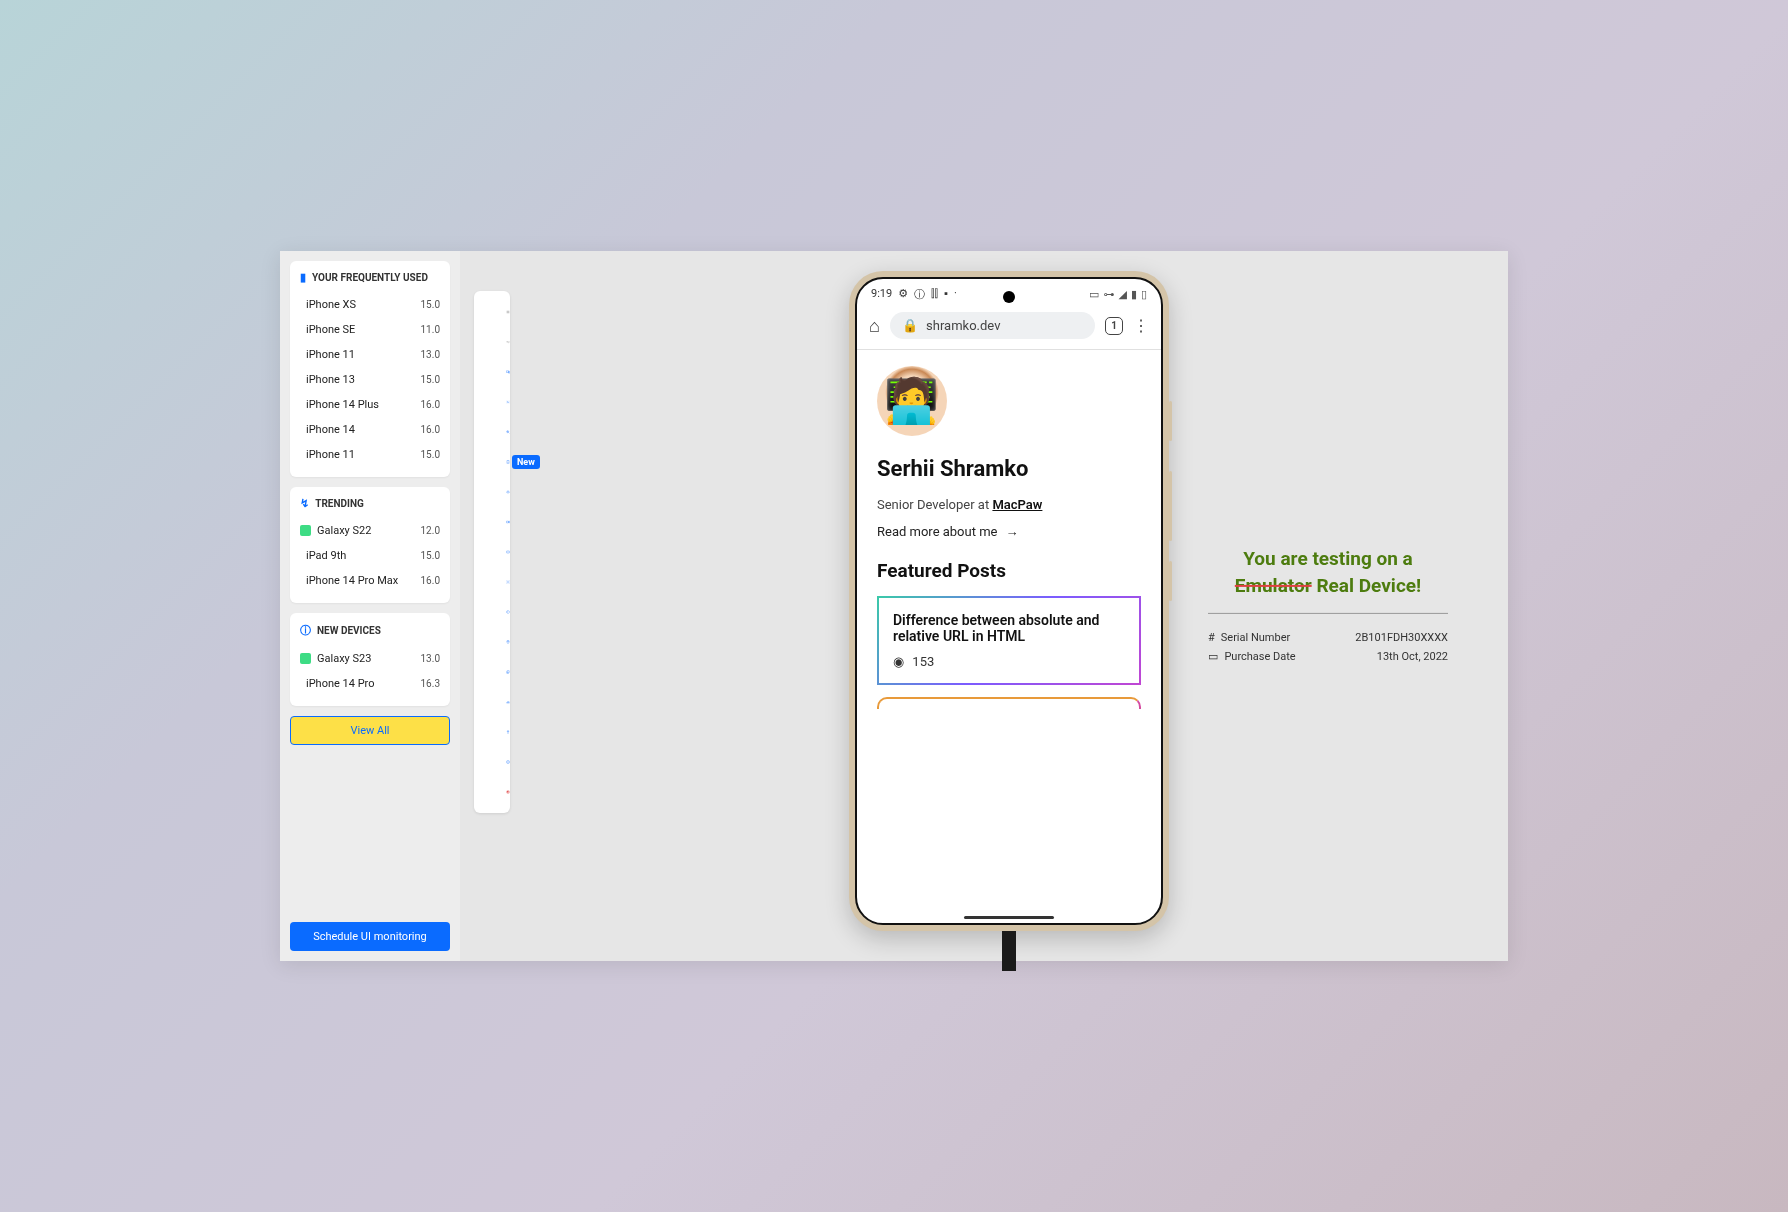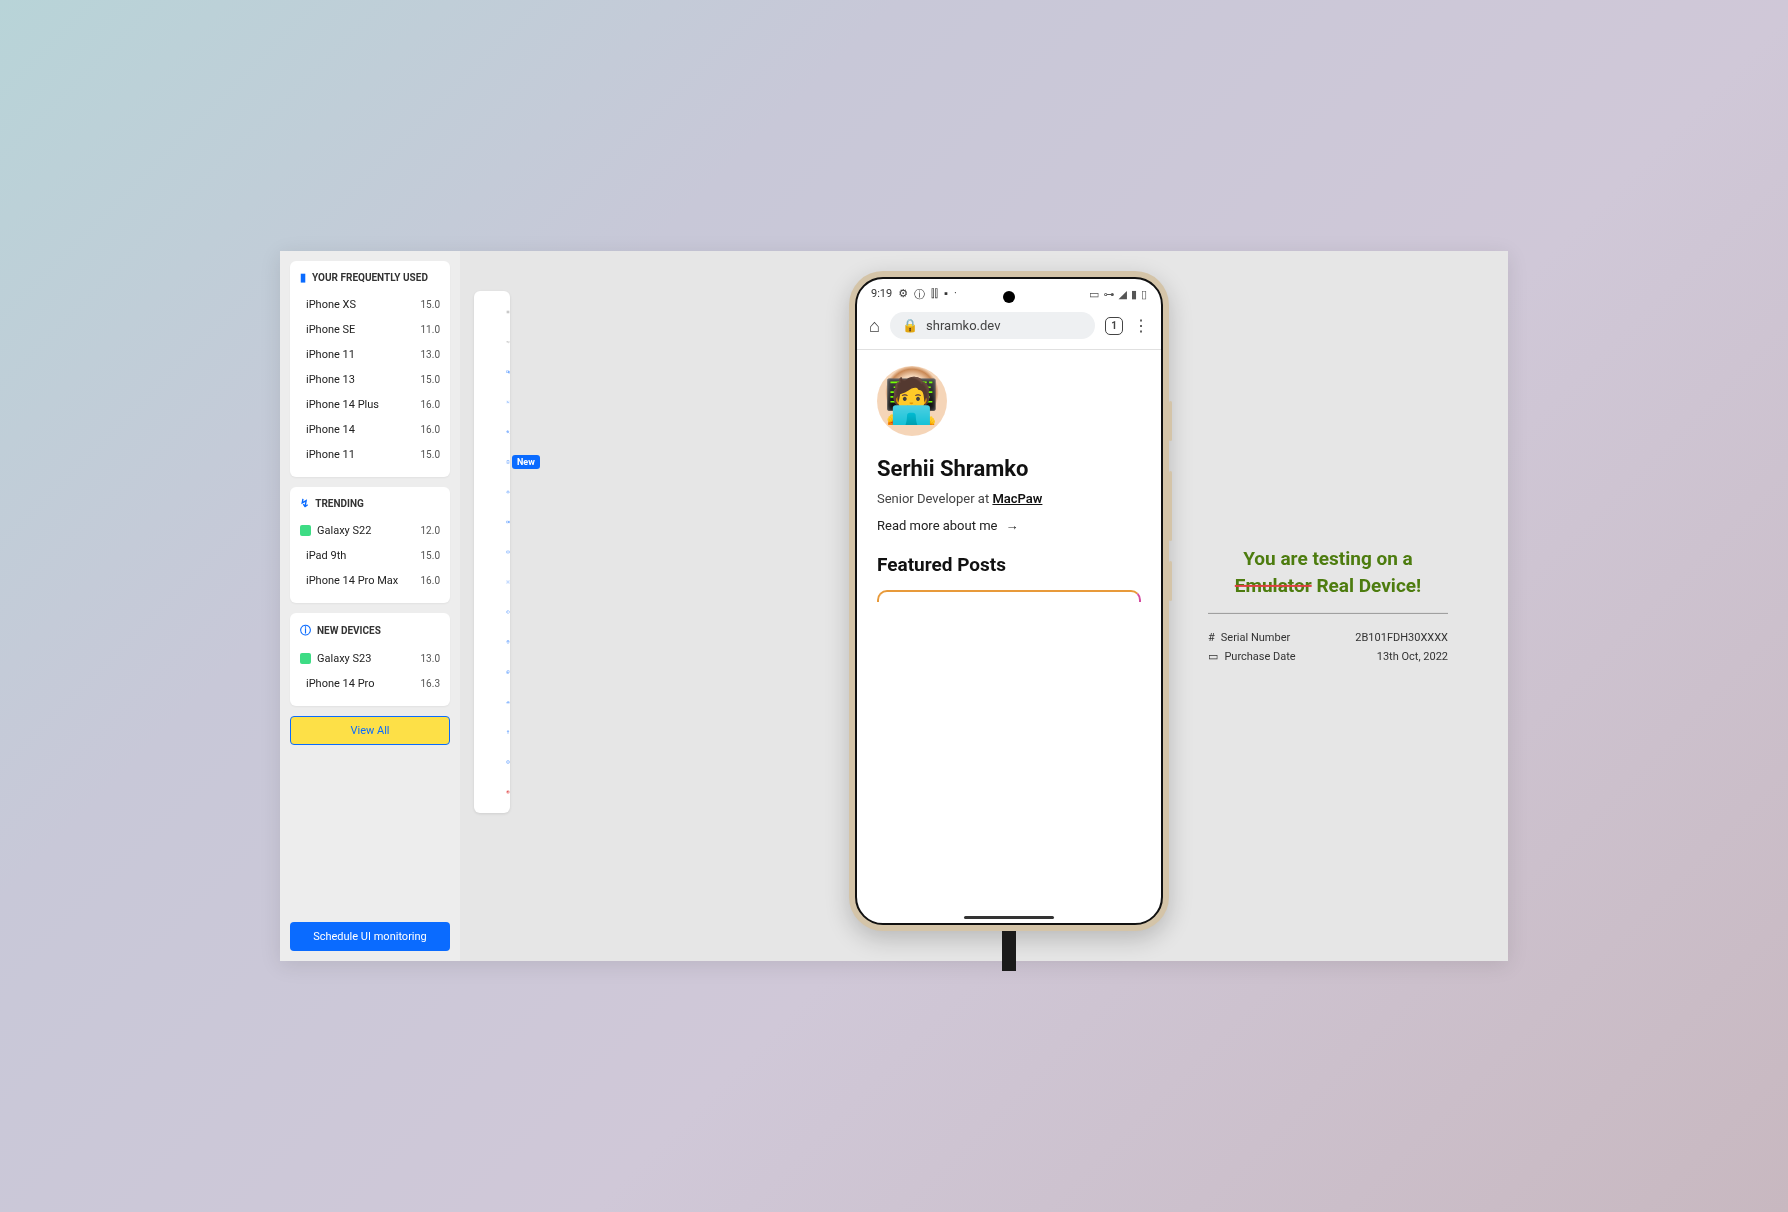--- a/index.html
+++ b/index.html
@@ -199,21 +199,21 @@
   height: 70px;
   border-radius: 50%;
   margin-bottom: 20px;
   background: radial-gradient(circle at 50% 38%, #f5d5b8 30%, #c98855 42%, #f5d5b8 48%);
   position: relative;
   display: flex;
   align-items: center;
   justify-content: center;
   font-size: 44px;
 }
-.page-content h1 { font-size: 22px; font-weight: 700; color: #111; margin-bottom: 10px; }
+.page-content h1 { font-size: 22px; font-weight: 700; color: #111; margin-bottom: 16px; }
 .role-line { font-size: 13px; color: #444; margin-bottom: 12px; }
 .role-line a { color: #111; font-weight: 600; text-decoration: underline; }
 .intro { font-size: 13px; color: #333; line-height: 1.5; margin-bottom: 14px; }
 .intro .link { text-decoration: underline; color: #111; margin-left: 4px;}
 .read-more { font-size: 13px; color: #222; display: flex; align-items: center; gap: 8px; margin-bottom: 20px; cursor: pointer; }
 .page-content h2 { font-size: 19px; font-weight: 700; color: #111; margin-bottom: 14px; }
 .post-card {
   border: 2.5px solid;
   border-image: linear-gradient(135deg, #3ac9a9, #7b5cff, #c046d3) 1;
   border-radius: 10px;
@@ -511,20 +511,27 @@
           <h1>Serhii Shramko</h1>
           <div class="role-line">
             <span>Senior Developer at </span>
             <a>MacPaw</a>
           </div>
           <div class="read-more">
             <span>Read more about me</span>
             <span>→</span>
           </div>
           <h2>Featured Posts</h2>
+          <div class="post-card">
+            <div class="title">Difference between absolute and relative URL in HTML</div>
+            <div class="views">
+              <span>◉</span>
+              <span>153</span>
+            </div>
+          </div>
           <div class="post-card2"></div>
         </div>
         <div class="home-indicator"></div>
       </div>
     </div>
   </div>
 
   <div class="info-panel">
     <h2>
       <span>You are testing on a</span><br>

